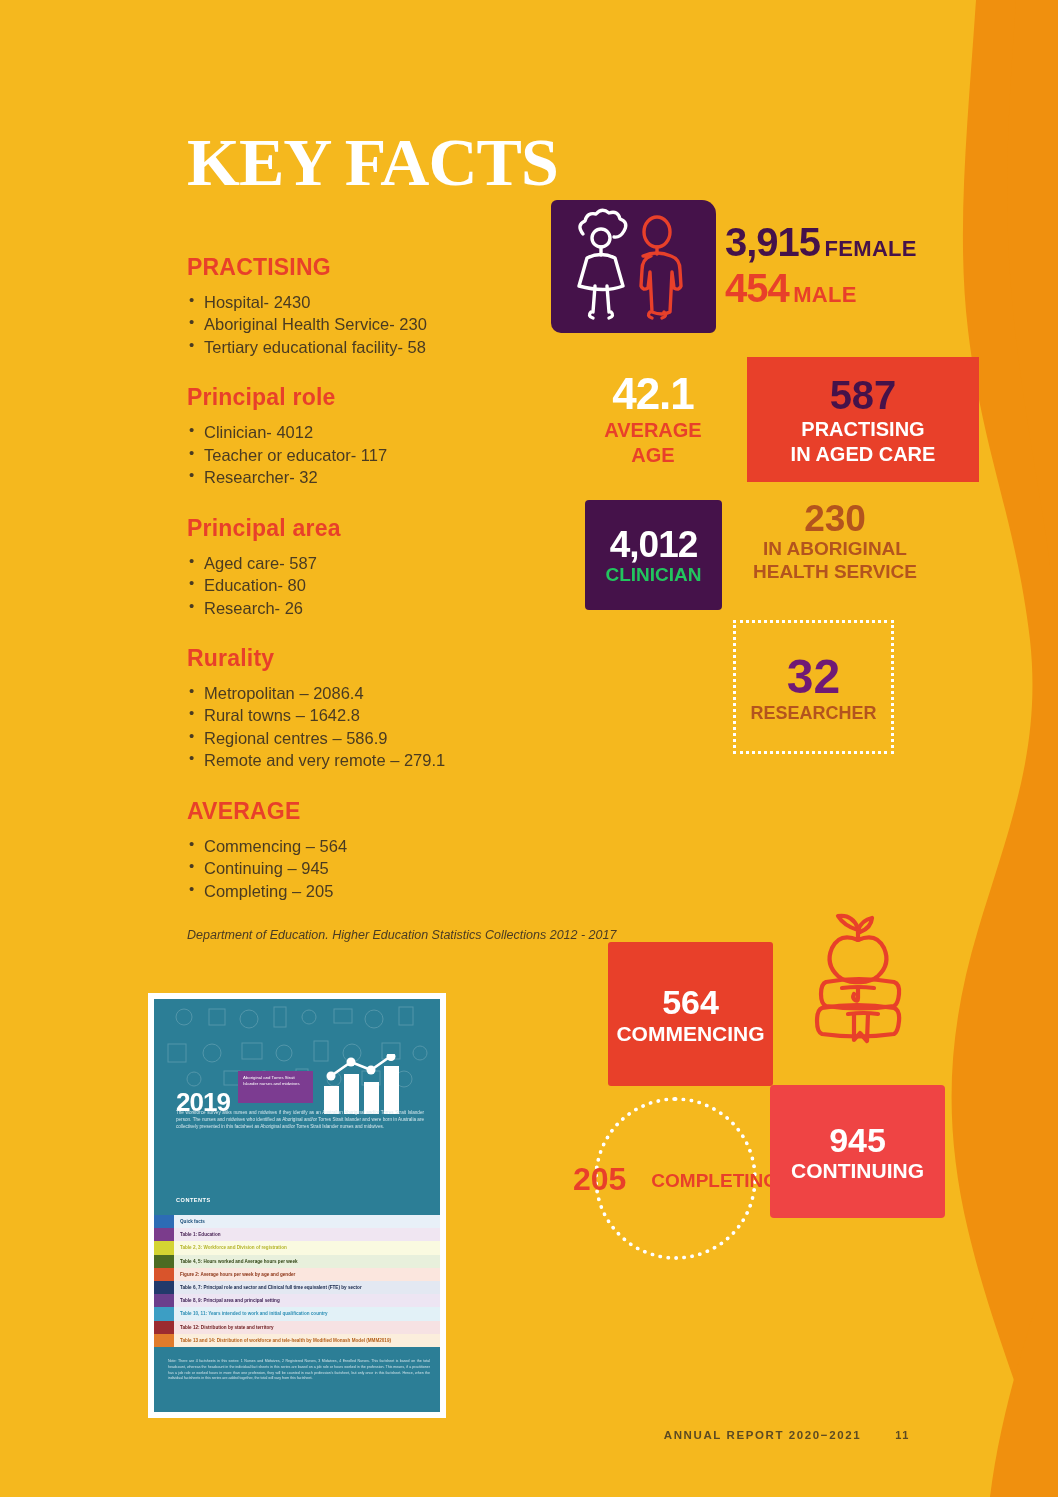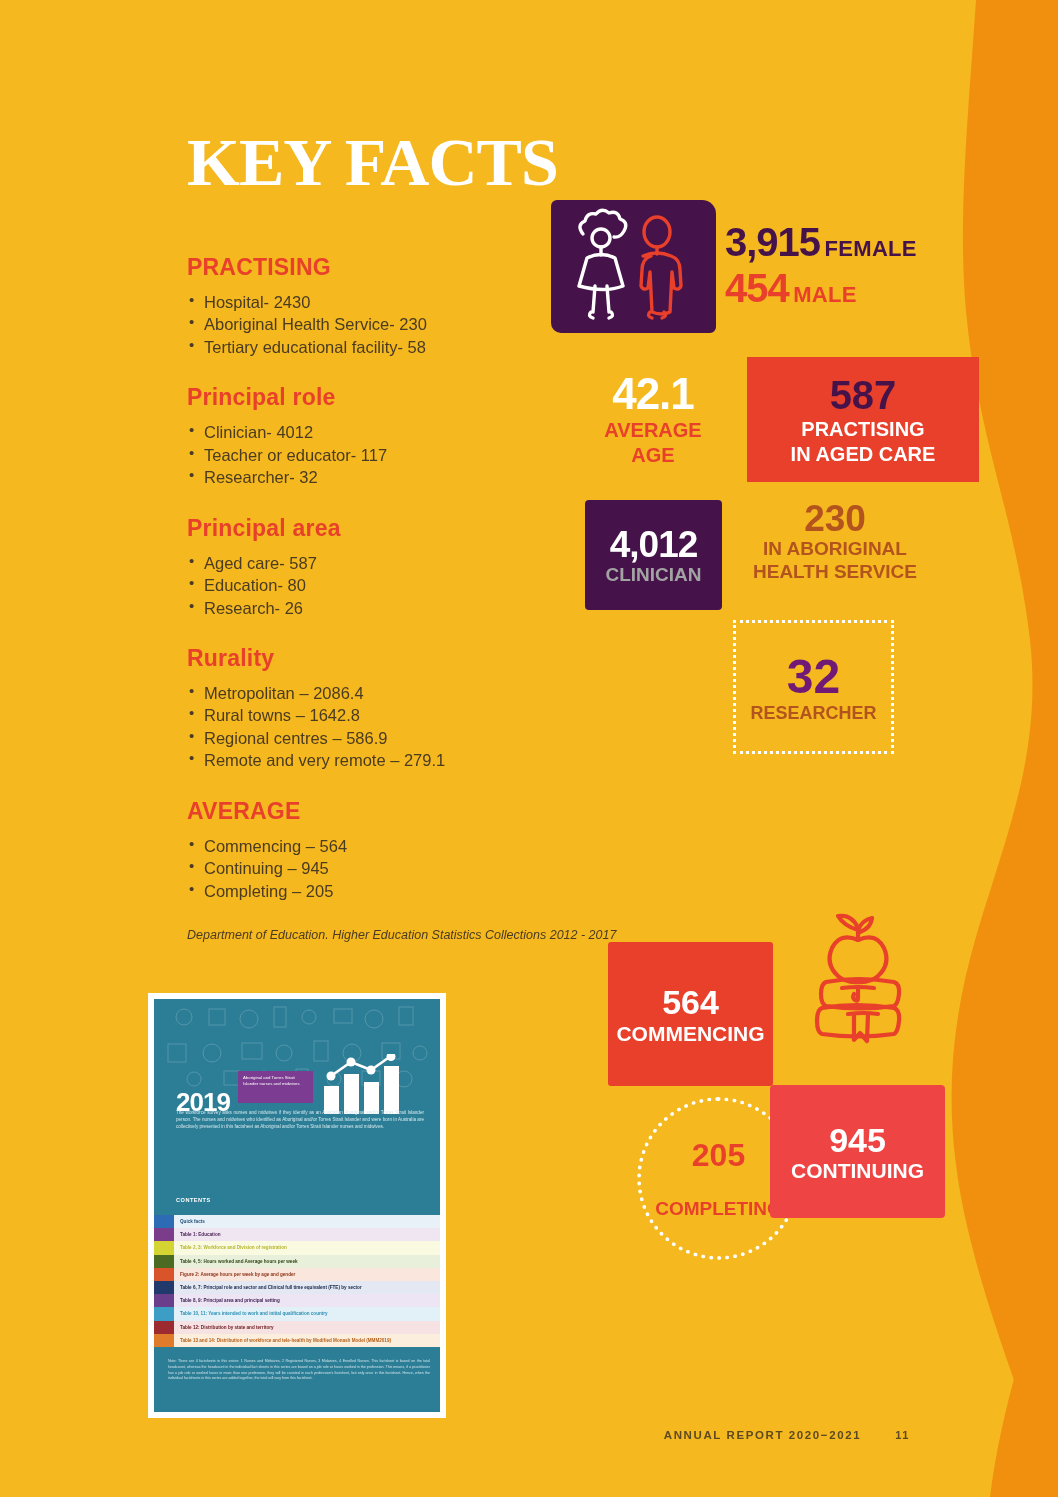--- a/index.html
+++ b/index.html
@@ -134,21 +134,21 @@
   .aged-box .n{font-size:40px;font-weight:bold;color:#45124A;line-height:1;}
   .aged-box .l{font-size:20px;font-weight:bold;color:#fff;line-height:1.1;text-align:center;margin-top:3px;}
 
   
   .clin-box{
     left:585px;top:500px;width:137px;height:110px;
     background:#45124A;border-radius:4px;
     display:flex;flex-direction:column;align-items:center;justify-content:center;
   }
   .clin-box .n{font-size:37px;font-weight:bold;color:#fff;line-height:1;letter-spacing:-1px;}
-  .clin-box .l{font-size:19px;font-weight:bold;color:#a3a3a3;line-height:1;margin-top:2px;}
+  .clin-box .l{font-size:19px;font-weight:bold;color:#22c55e;line-height:1;margin-top:2px;}
 
   
   .ahs{left:730px;top:500px;width:210px;text-align:center;}
   .ahs .n{font-size:37px;font-weight:bold;color:#B3541E;line-height:1;}
   .ahs .l{font-size:19px;font-weight:bold;color:#B3541E;line-height:1.08;margin-top:2px;}
 
   
   .res-box{
     left:733px;top:620px;width:155px;height:128px;
     border:3px dotted #FFFFFF;
@@ -164,23 +164,23 @@
     display:flex;flex-direction:column;align-items:center;justify-content:center;
   }
   .comm-box .n{font-size:34px;font-weight:bold;color:#fff;line-height:1;text-align:center;}
   .comm-box .l{font-size:21px;font-weight:bold;color:#fff;line-height:1;margin-top:4px;}
 
   
   .books-icon{left:800px;top:908px;}
 
   
   .compl-circle{
-    left:637px;top:1097px;width:155px;height:155px;
+    left:594px;top:1097px;width:155px;height:155px;
     border:4px dotted #FFFFFF;border-radius:50%;
-    display:flex;flex-direction:column;align-items:center;justify-content:center;gap:25px;
+    display:flex;flex-direction:row;align-items:center;justify-content:center;gap:25px;
   }
   .compl-circle .n{font-size:32px;font-weight:bold;color:#E8402A;line-height:1;}
   .compl-circle .l{font-size:19px;font-weight:bold;color:#E8402A;line-height:1;margin-top:3px;}
 
   
   .cont-box{
     left:770px;top:1085px;width:175px;height:133px;
     background:#ef4444;border-radius:4px;
     display:flex;flex-direction:column;align-items:center;justify-content:center;
     z-index:3;

